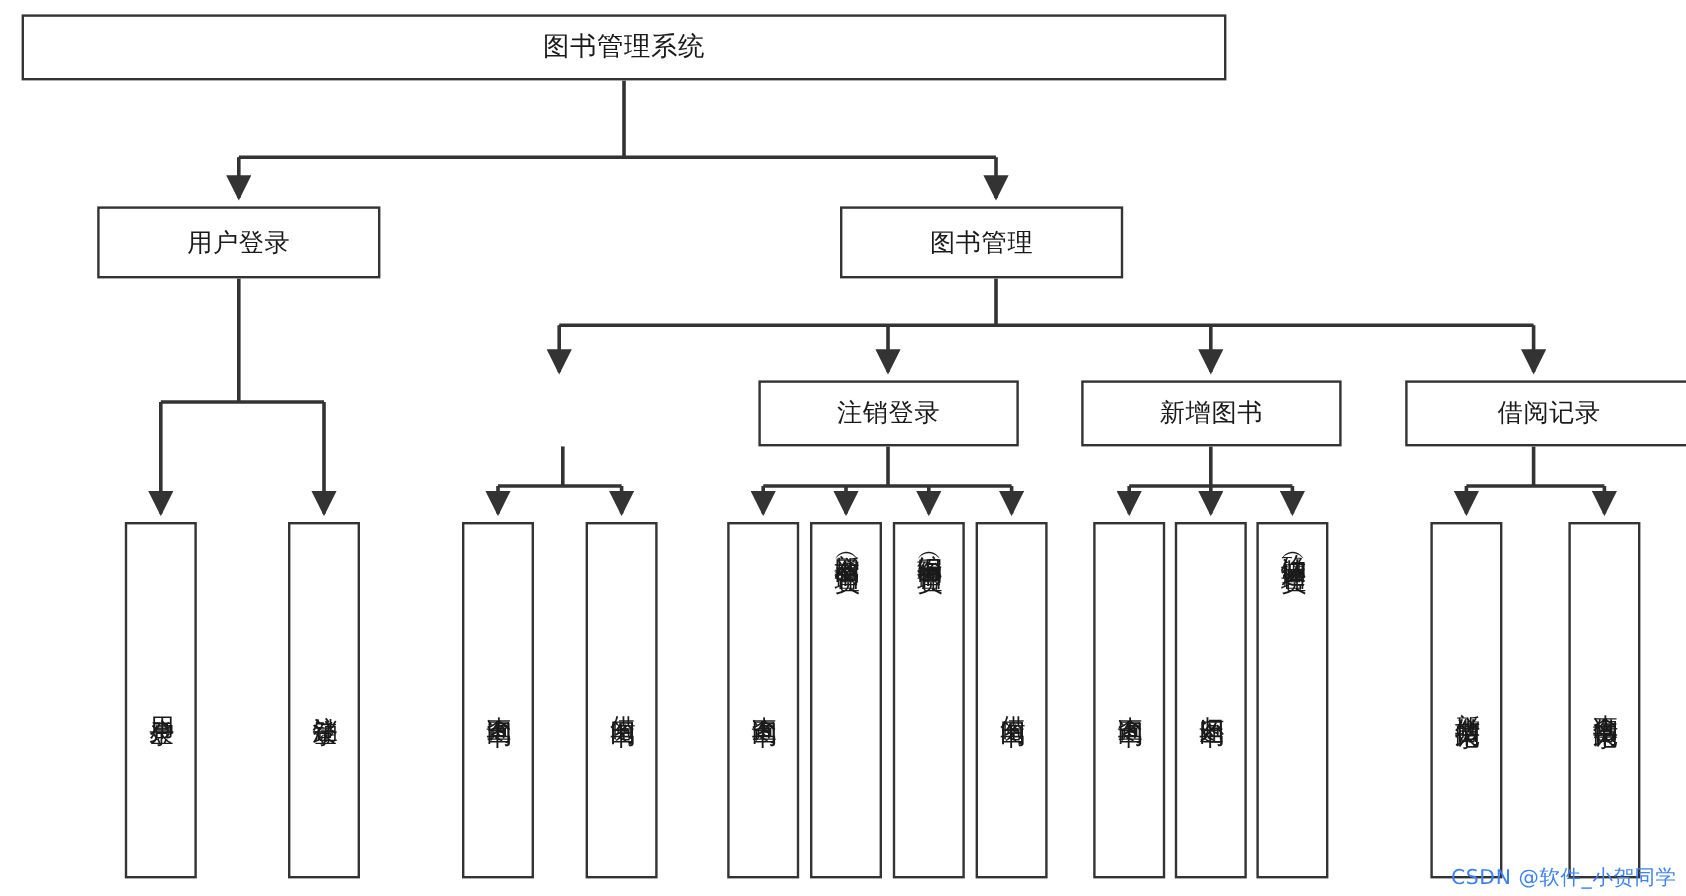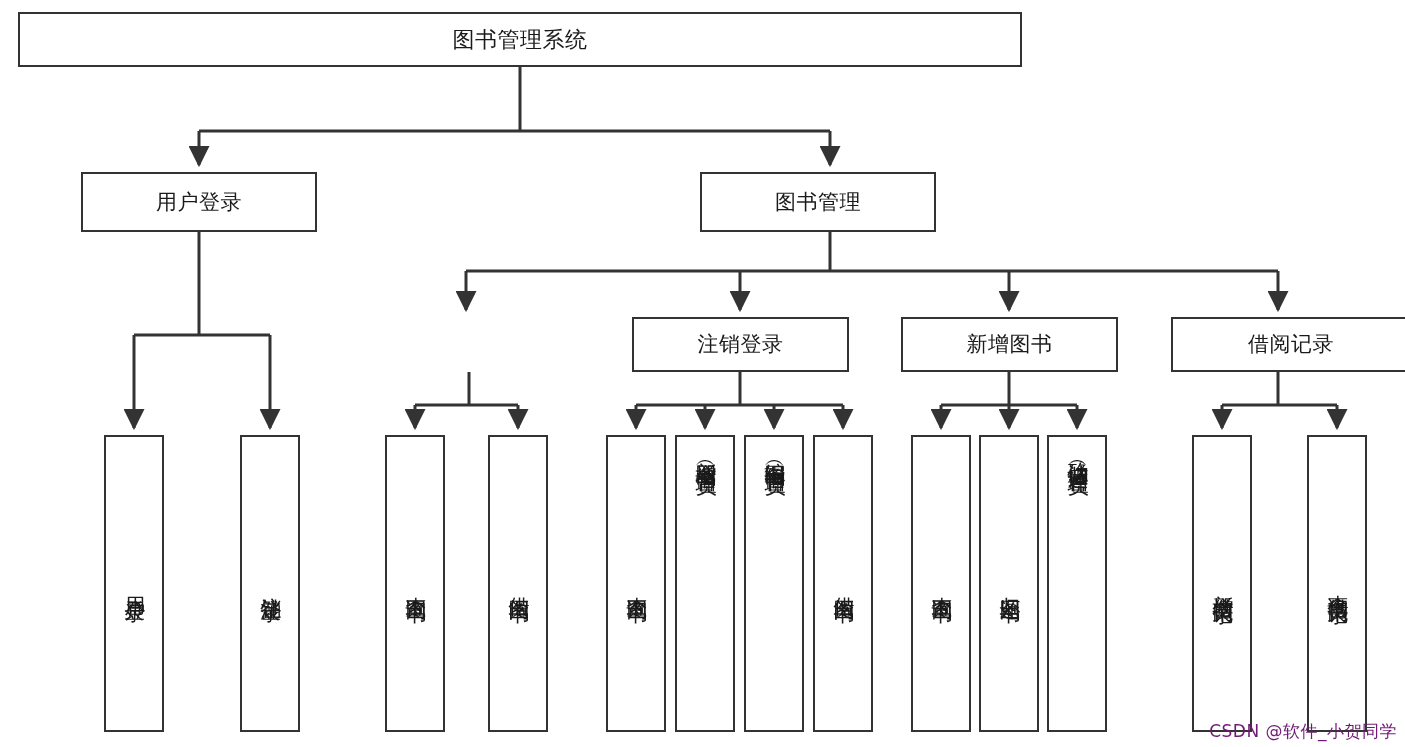--- a/index.html
+++ b/index.html
@@ -61,21 +61,21 @@
   }
   .node.vert.centered {
     align-items: center;
     padding-top: 0;
   }
   .watermark {
     position: absolute;
     right: 8px;
     bottom: 4px;
     font-size: 17px;
-    color: #701a75;
+    color: #3b82f6;
     letter-spacing: 0.5px;
     white-space: nowrap;
     font-family: "DejaVu Sans", "Liberation Sans", sans-serif;
   }
 </style>
 </head>
 <body>
 
 <div id="canvas">
 

